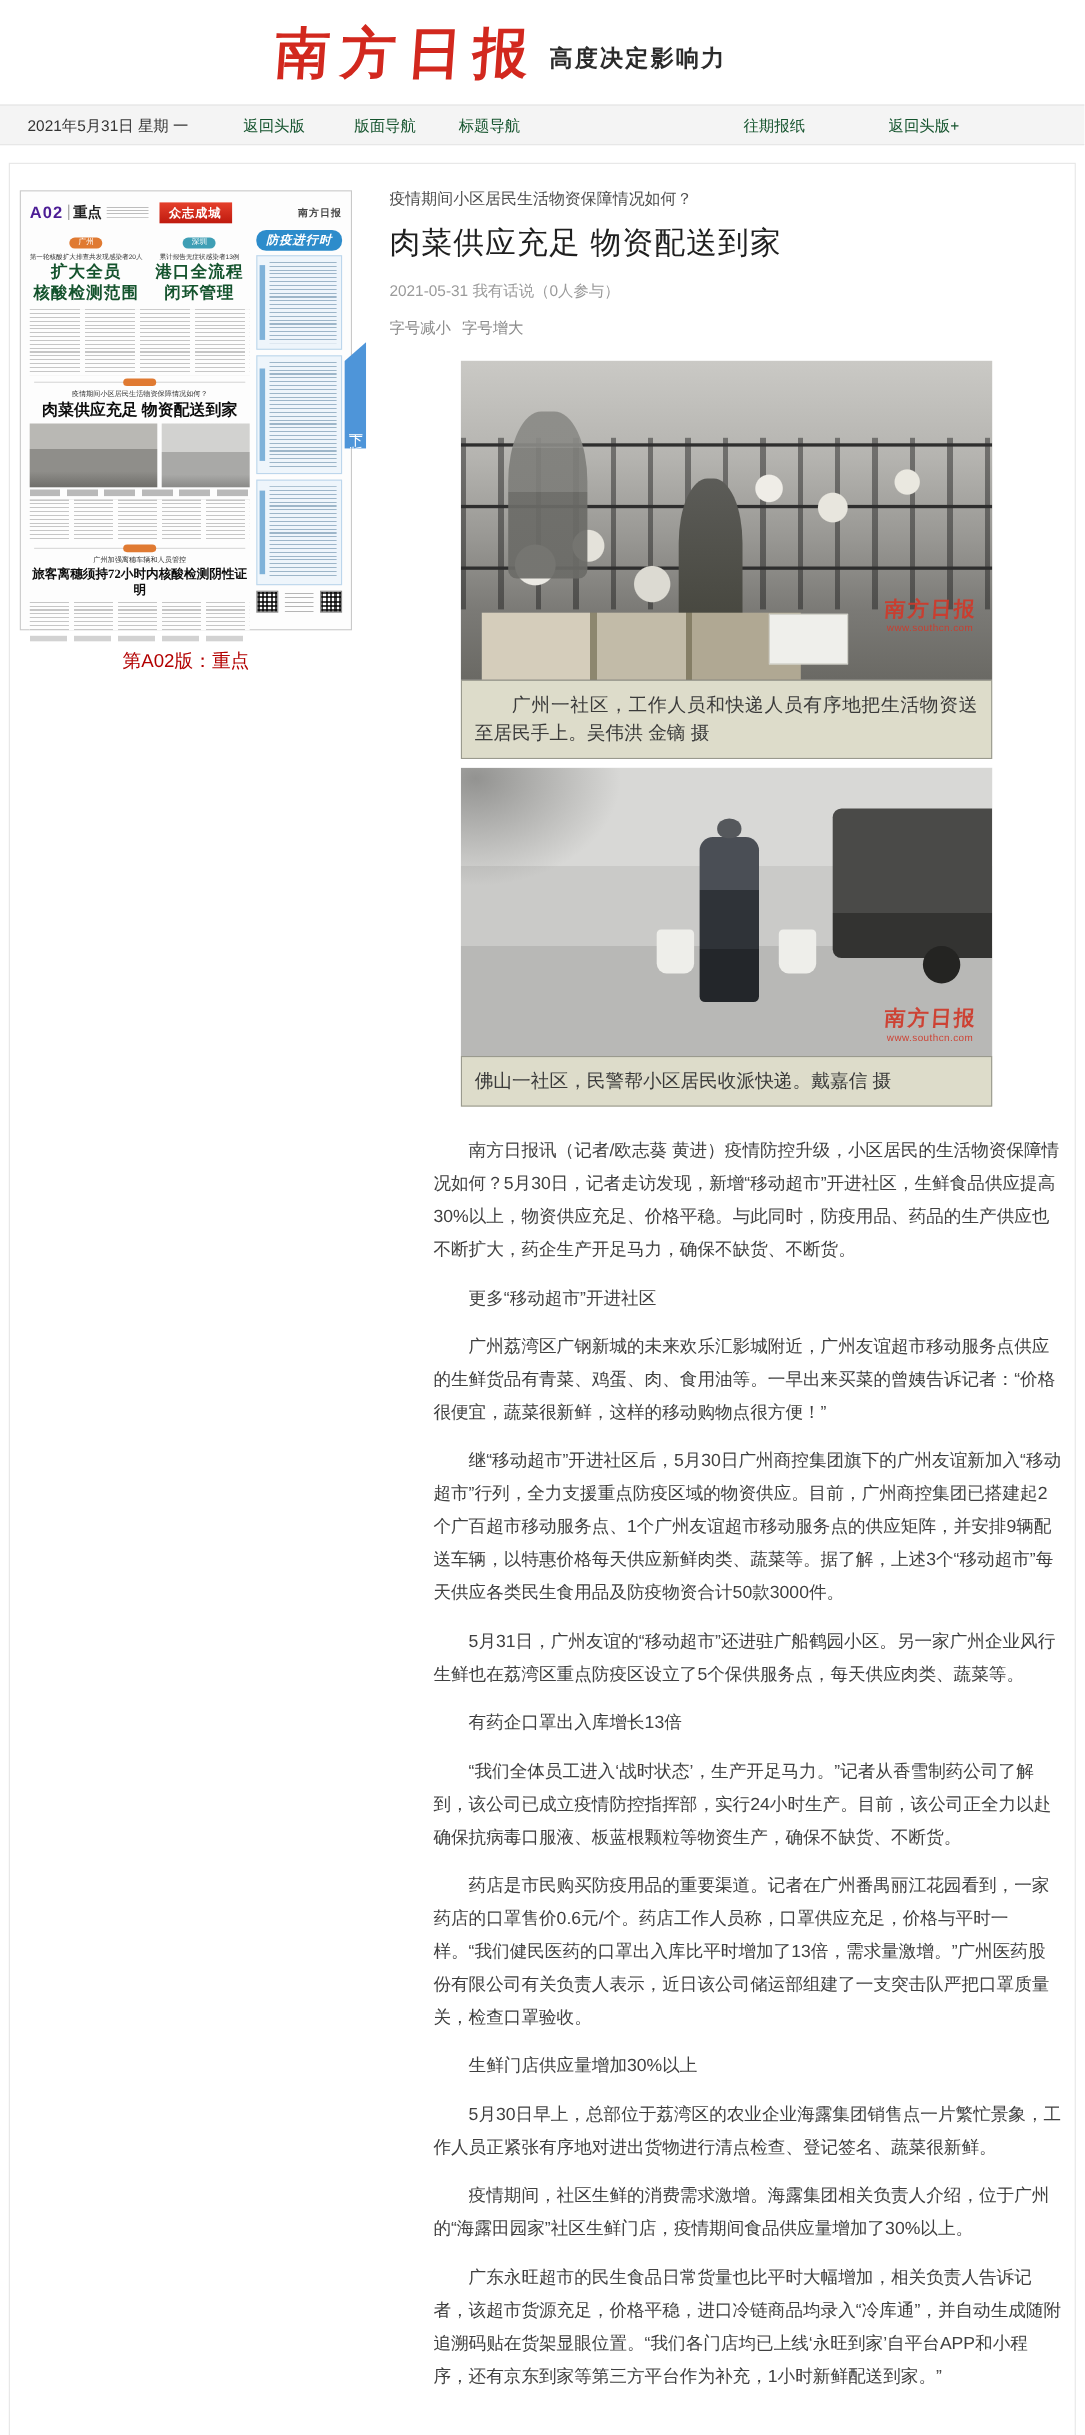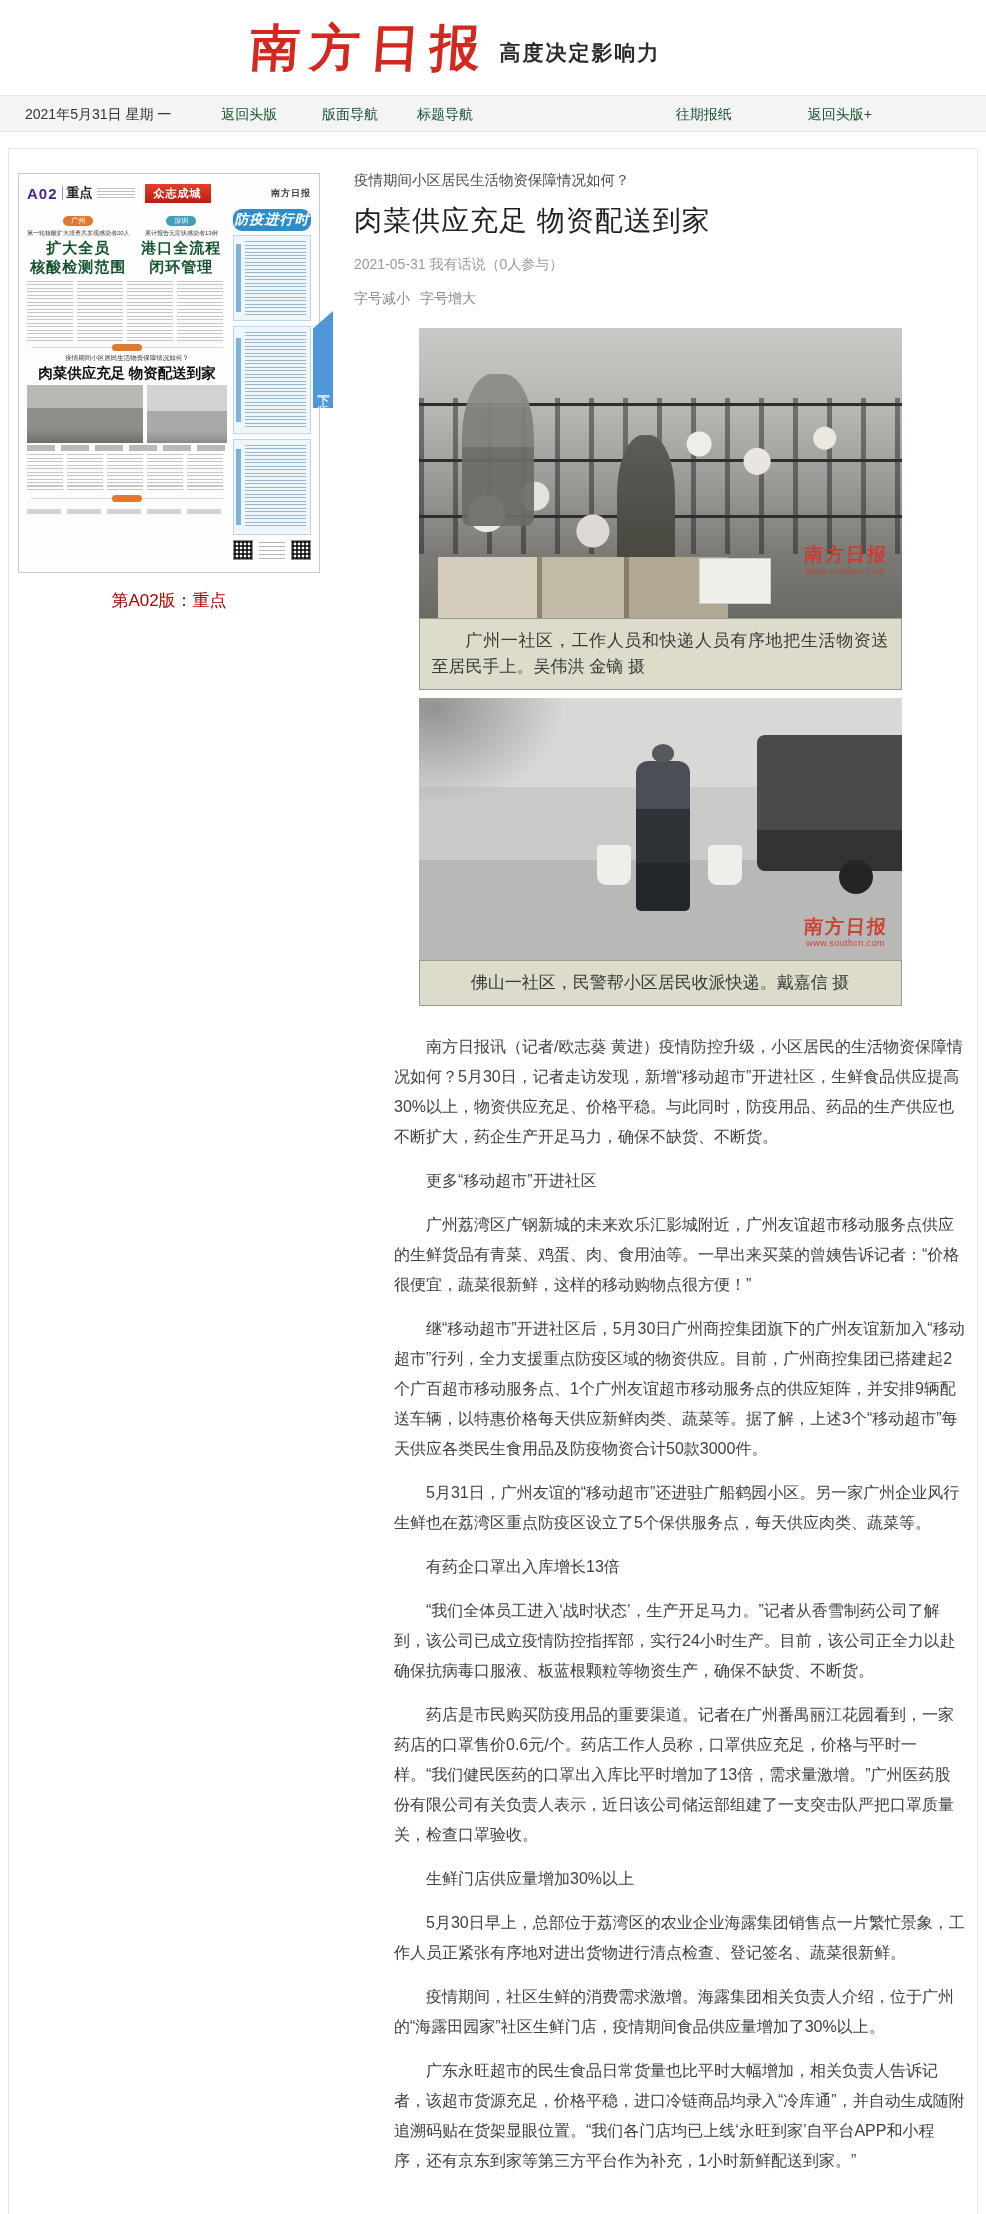--- a/index.html
+++ b/index.html
@@ -75,21 +75,21 @@
   .t-capline { height:6px; margin-bottom:3px;
      background:repeating-linear-gradient(90deg,#b9b9b9 0 28px, transparent 28px 34px); }
   .t-midsim { height:38px; }
   .t-botheadline { font-family:"Liberation Serif", serif; font-weight:bold; font-size:11.5px;
      color:#0d0d0d; text-align:center; line-height:15px; letter-spacing:0; margin:1px 0 2px; }
   .t-botsim { height:26px; }
   .t-foot { height:5px; margin-top:5px;
      background:repeating-linear-gradient(90deg,#d2d2d2 0 34px, transparent 34px 40px); }
 
   .t-right-head { background:#2d8ccb; color:#fff; border-radius:9px; text-align:center;
-     font-family:"Liberation Serif", serif; font-style:italic; font-weight:bold; font-size:14px;
+     font-family:"Liberation Serif", serif; font-style:italic; font-weight:bold; font-size:11px;
      padding:2px 0; margin-bottom:4px; letter-spacing:1px; }
   .rsec { border:1px solid #bcd6ec; background:#eef5fb; position:relative; padding:5px 4px 5px 11px; margin-bottom:5px; }
   .rsec::before { content:""; position:absolute; left:2px; top:10%; bottom:10%; width:5px; background:#7fb2d9; }
   .rsim { background-image:repeating-linear-gradient(180deg, #9db6c9 0 1px, transparent 1px 3.5px); }
   .rs1{ height:74px; } .rs2{ height:96px; } .rs3{ height:84px; }
   .t-qrs { display:flex; gap:6px; margin-top:3px; }
   .qr { width:20px; height:20px; border:1px solid #8a8a8a;
      background-image:repeating-linear-gradient(0deg,#444 0 2px,#fff 2px 4px),
                       repeating-linear-gradient(90deg,#444 0 2px,#fff 2px 4px);
      background-blend-mode:multiply; }
@@ -152,21 +152,21 @@
   .p2bagL { left:37%; top:56%; } .p2bagR { left:60%; top:56%; }
 
   .wm { position:absolute; right:14px; text-align:center; color:#cf3a2b; opacity:.93; }
   .wm1 { bottom:42px; } .wm2 { bottom:12px; }
   .wm-t { font-family:"Liberation Serif", serif; font-weight:bold; font-size:19px; letter-spacing:2px;
      transform:skewX(-4deg); line-height:1.1; }
   .wm-u { font-size:9px; letter-spacing:.4px; }
 
   .caption { width:483px; margin:0 auto; background:#dddcca; border:1px solid #9a9a8e;
      padding:9px 12px; font-size:17px; line-height:26px; color:#3a3a3a; text-align:justify; text-indent:2em; }
-  .caption.center { text-align:center; text-indent:0; }
+  .caption.center { text-align:left; text-indent:0; }
   .cap1 { margin-bottom:8px; }
 
   .a-body { margin-top:26px;margin-left:40px; }
   .art-p { font-size:16px; line-height:30px; color:#404040; text-indent:2em; margin-bottom:14px; }
 </style>
 </head>
 <body>
 
 <div class="page">
 
@@ -222,20 +222,25 @@
               <div class="t-photos">
                 <div class="tp tp1"></div>
                 <div class="tp tp2"></div>
               </div>
               <div class="t-capline"></div>
               <div class="sim mid t-midsim"></div>
             </div>
             <div class="t-rule">
                 <span class="t-pill orange sm"></span>
               </div>
+            <div class="t-bottom">
+              <div class="t-midkicker">广州加强离穗车辆和人员管控</div>
+              <div class="t-botheadline">旅客离穗须持72小时内核酸检测阴性证明</div>
+              <div class="sim mid t-botsim"></div>
+            </div>
             <div class="t-foot"></div>
           </div>
           <div class="t-right">
             <div class="t-right-head">防疫进行时</div>
             <div class="rsec">
                 <div class="rsim rs1"></div>
               </div>
             <div class="rsec">
                 <div class="rsim rs2"></div>
               </div>

